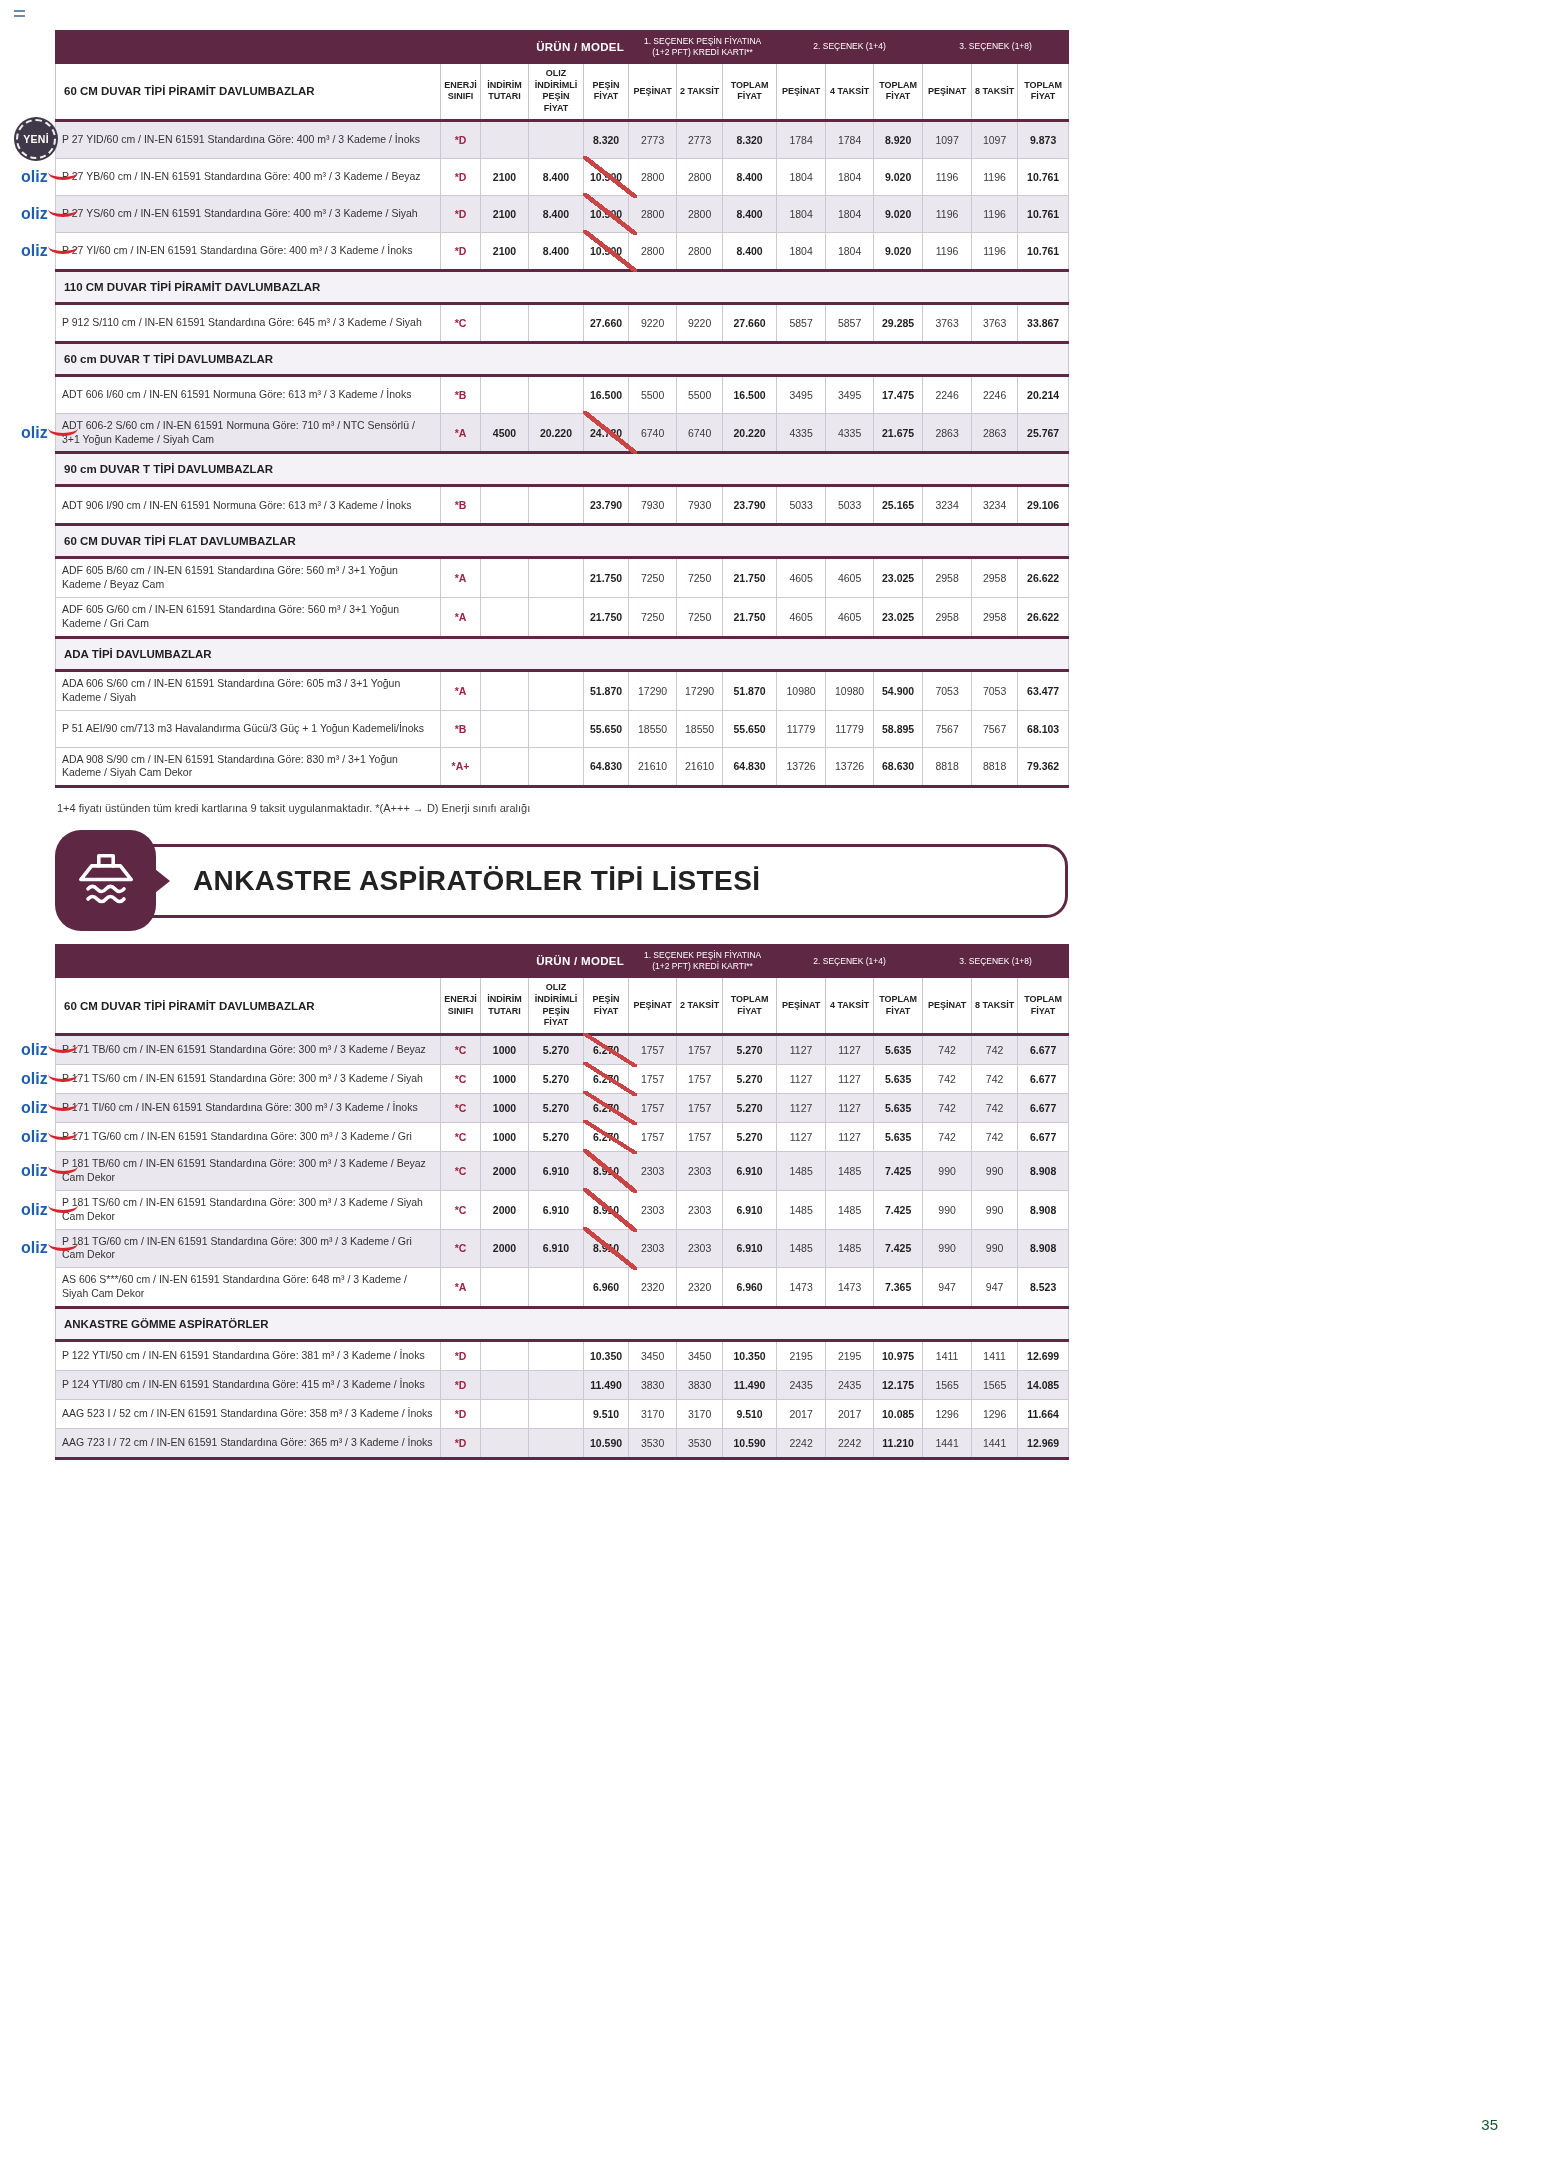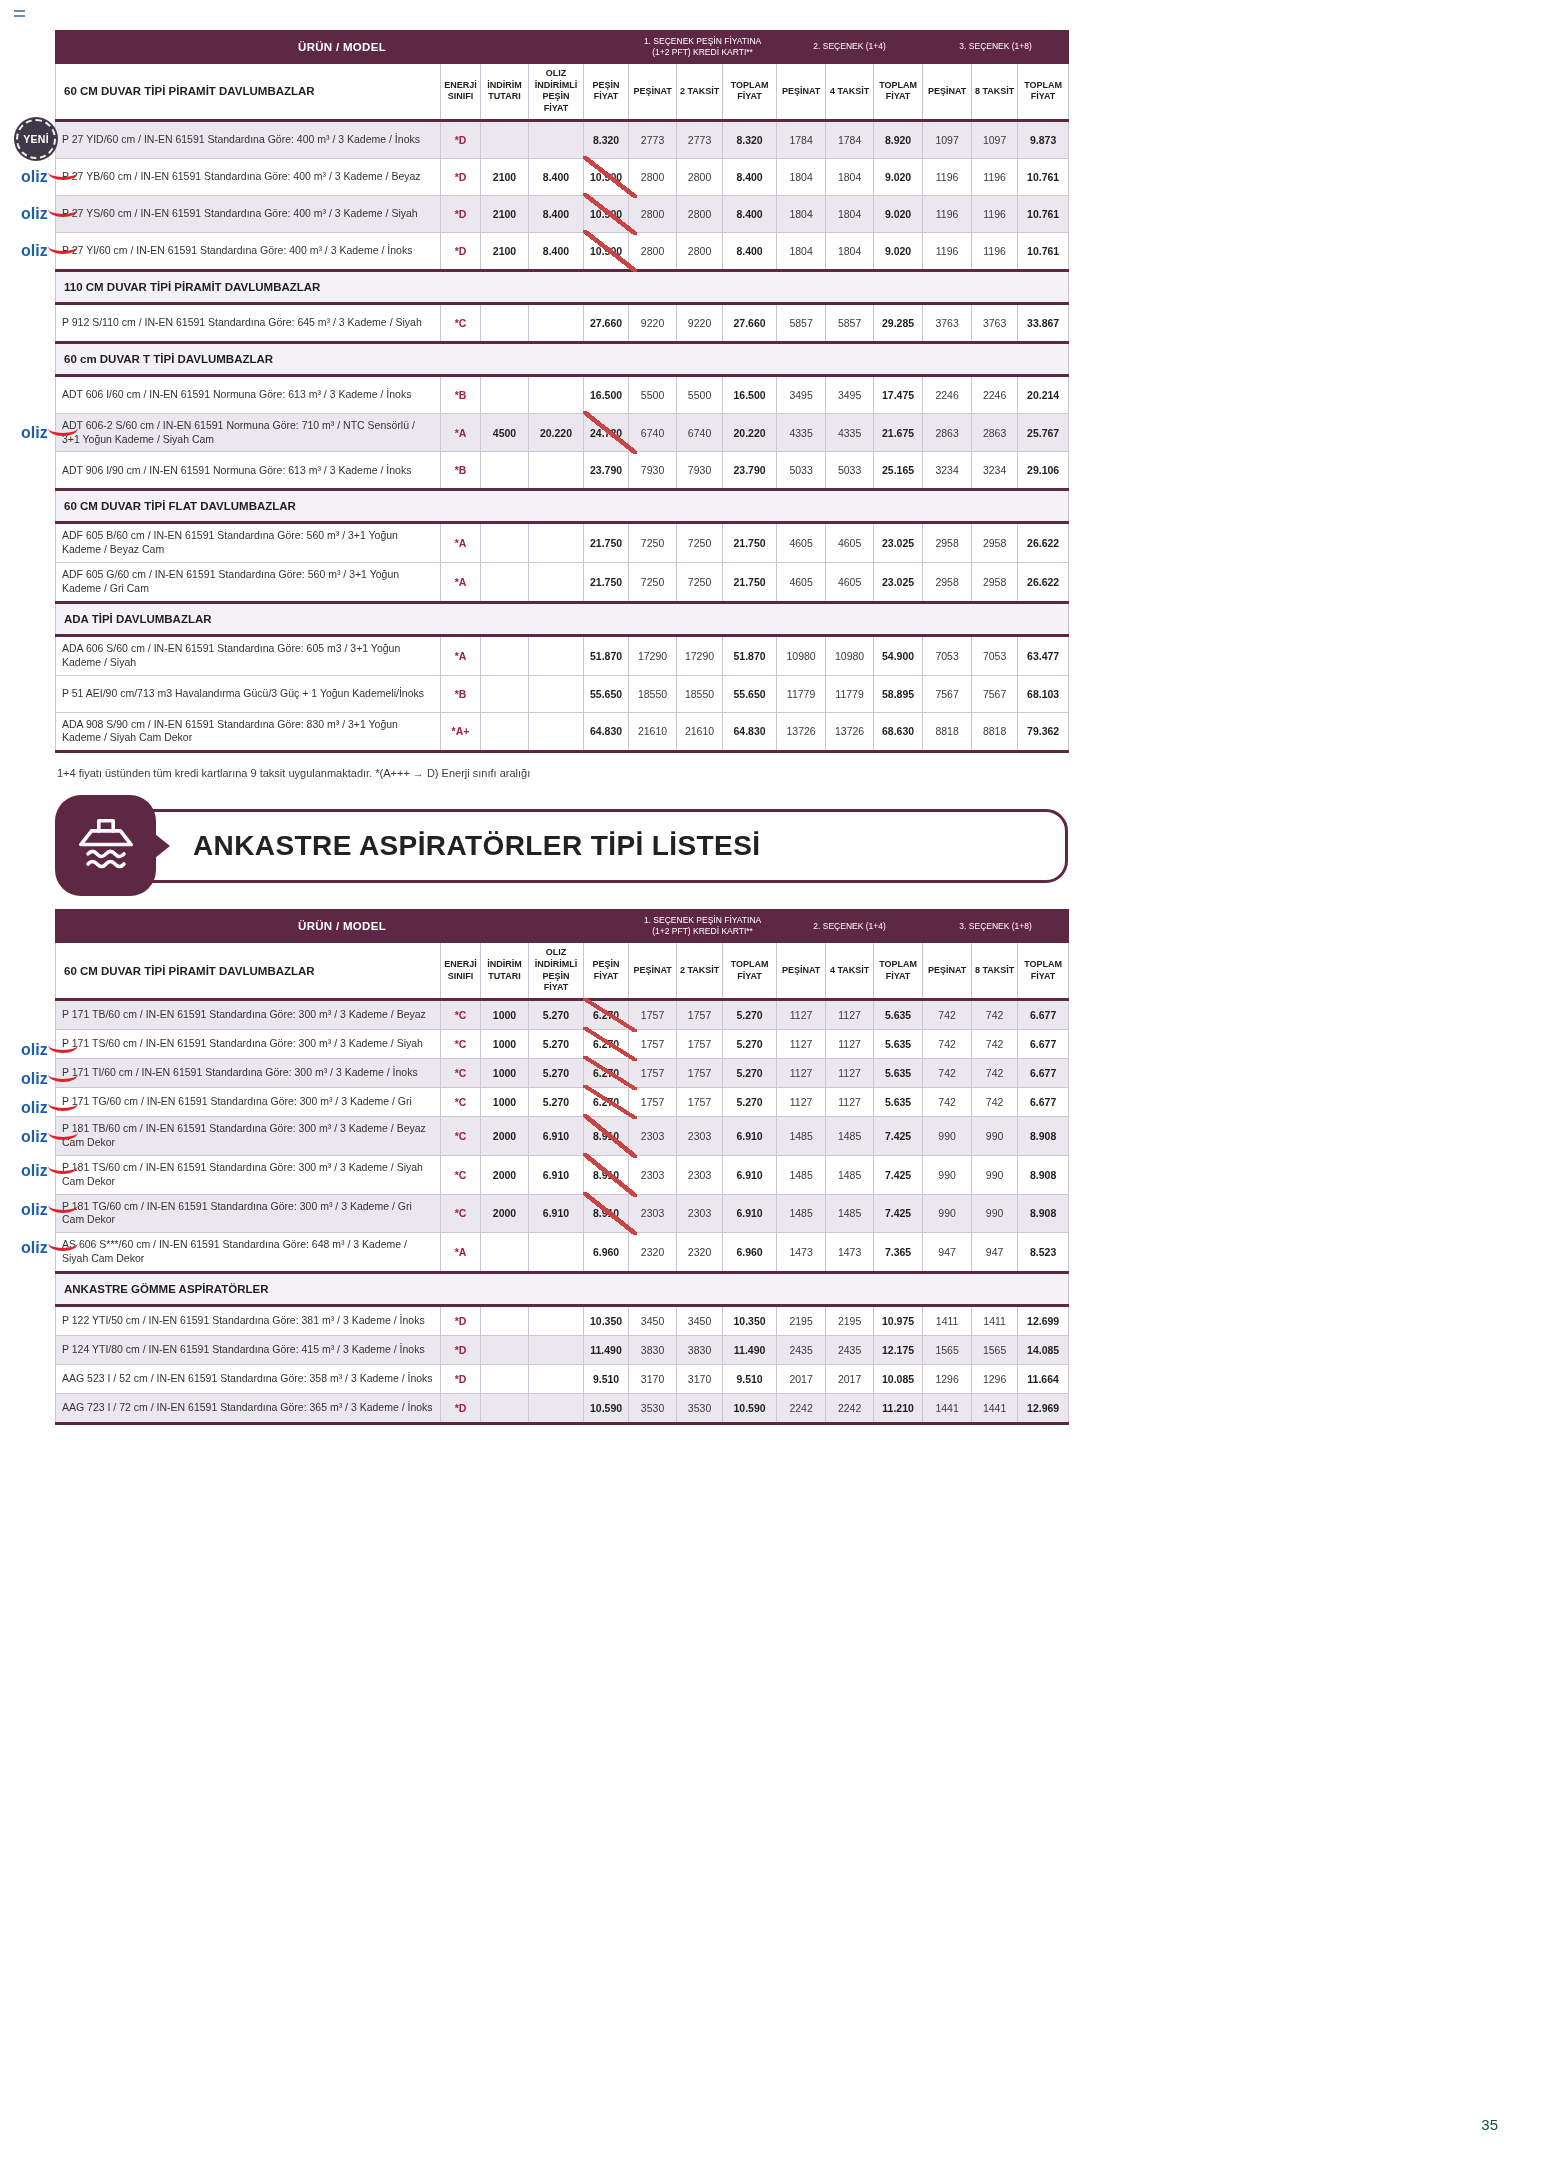--- a/index.html
+++ b/index.html
@@ -21,21 +21,21 @@
 
   table.price-table {
     border-collapse: collapse;
     table-layout: fixed;
     width: 1013px;
   }
   table.price-table td { vertical-align: middle; }
 
   
   tr.hdr td { background: #5e2744; color: #fff; border: 1px solid #5e2744; }
-  td.hdr-left { text-align: center; padding: 10px 12px; font-weight: bold; font-size: 11.5px; letter-spacing: .3px; }
+  td.hdr-left { text-align: right; padding: 10px 4px; font-weight: bold; font-size: 11.5px; letter-spacing: .3px; }
   td.hdr-group {
     background: #7b4866; border: 3px solid #5e2744;
     font-size: 8.5px; text-align: center; white-space: pre-line;
     padding: 4px 2px; line-height: 1.3;
   }
 
   
   tr.subhdr td { background: #fff; border: 1px solid #c9c3cf; border-bottom: 3px solid #5e2744; }
   td.sec-in-hdr { font-weight: bold; font-size: 11.5px; color: #1f1f1f; text-align: left; padding: 21px 8px; }
   td.collab { font-size: 9px; font-weight: bold; text-align: center; color: #222; padding: 4px 1px; line-height: 1.3; }
@@ -282,20 +282,23 @@
               <td class="val">6740</td>
               <td class="val">6740</td>
               <td class="val b">20.220</td>
               <td class="val">4335</td>
               <td class="val">4335</td>
               <td class="val b">21.675</td>
               <td class="val">2863</td>
               <td class="val">2863</td>
               <td class="val b">25.767</td>
             </tr>
+            <tr class="secrow">
+              <td colspan="14" class="secband">90 cm DUVAR T TİPİ DAVLUMBAZLAR</td>
+            </tr>
             <tr class="datarow plain">
               <td class="model">ADT 906 I/90 cm / IN-EN 61591 Normuna Göre: 613 m³ / 3 Kademe / İnoks</td>
               <td class="val energy">*B</td>
               <td class="val b"></td>
               <td class="val b"></td>
               <td class="val b">23.790</td>
               <td class="val">7930</td>
               <td class="val">7930</td>
               <td class="val b">23.790</td>
               <td class="val">5033</td>

